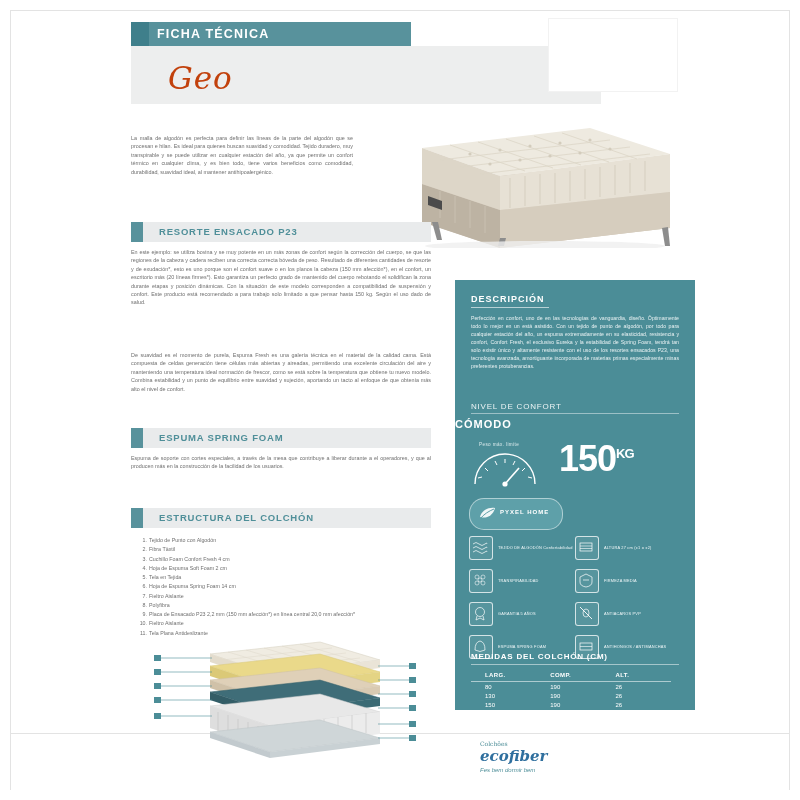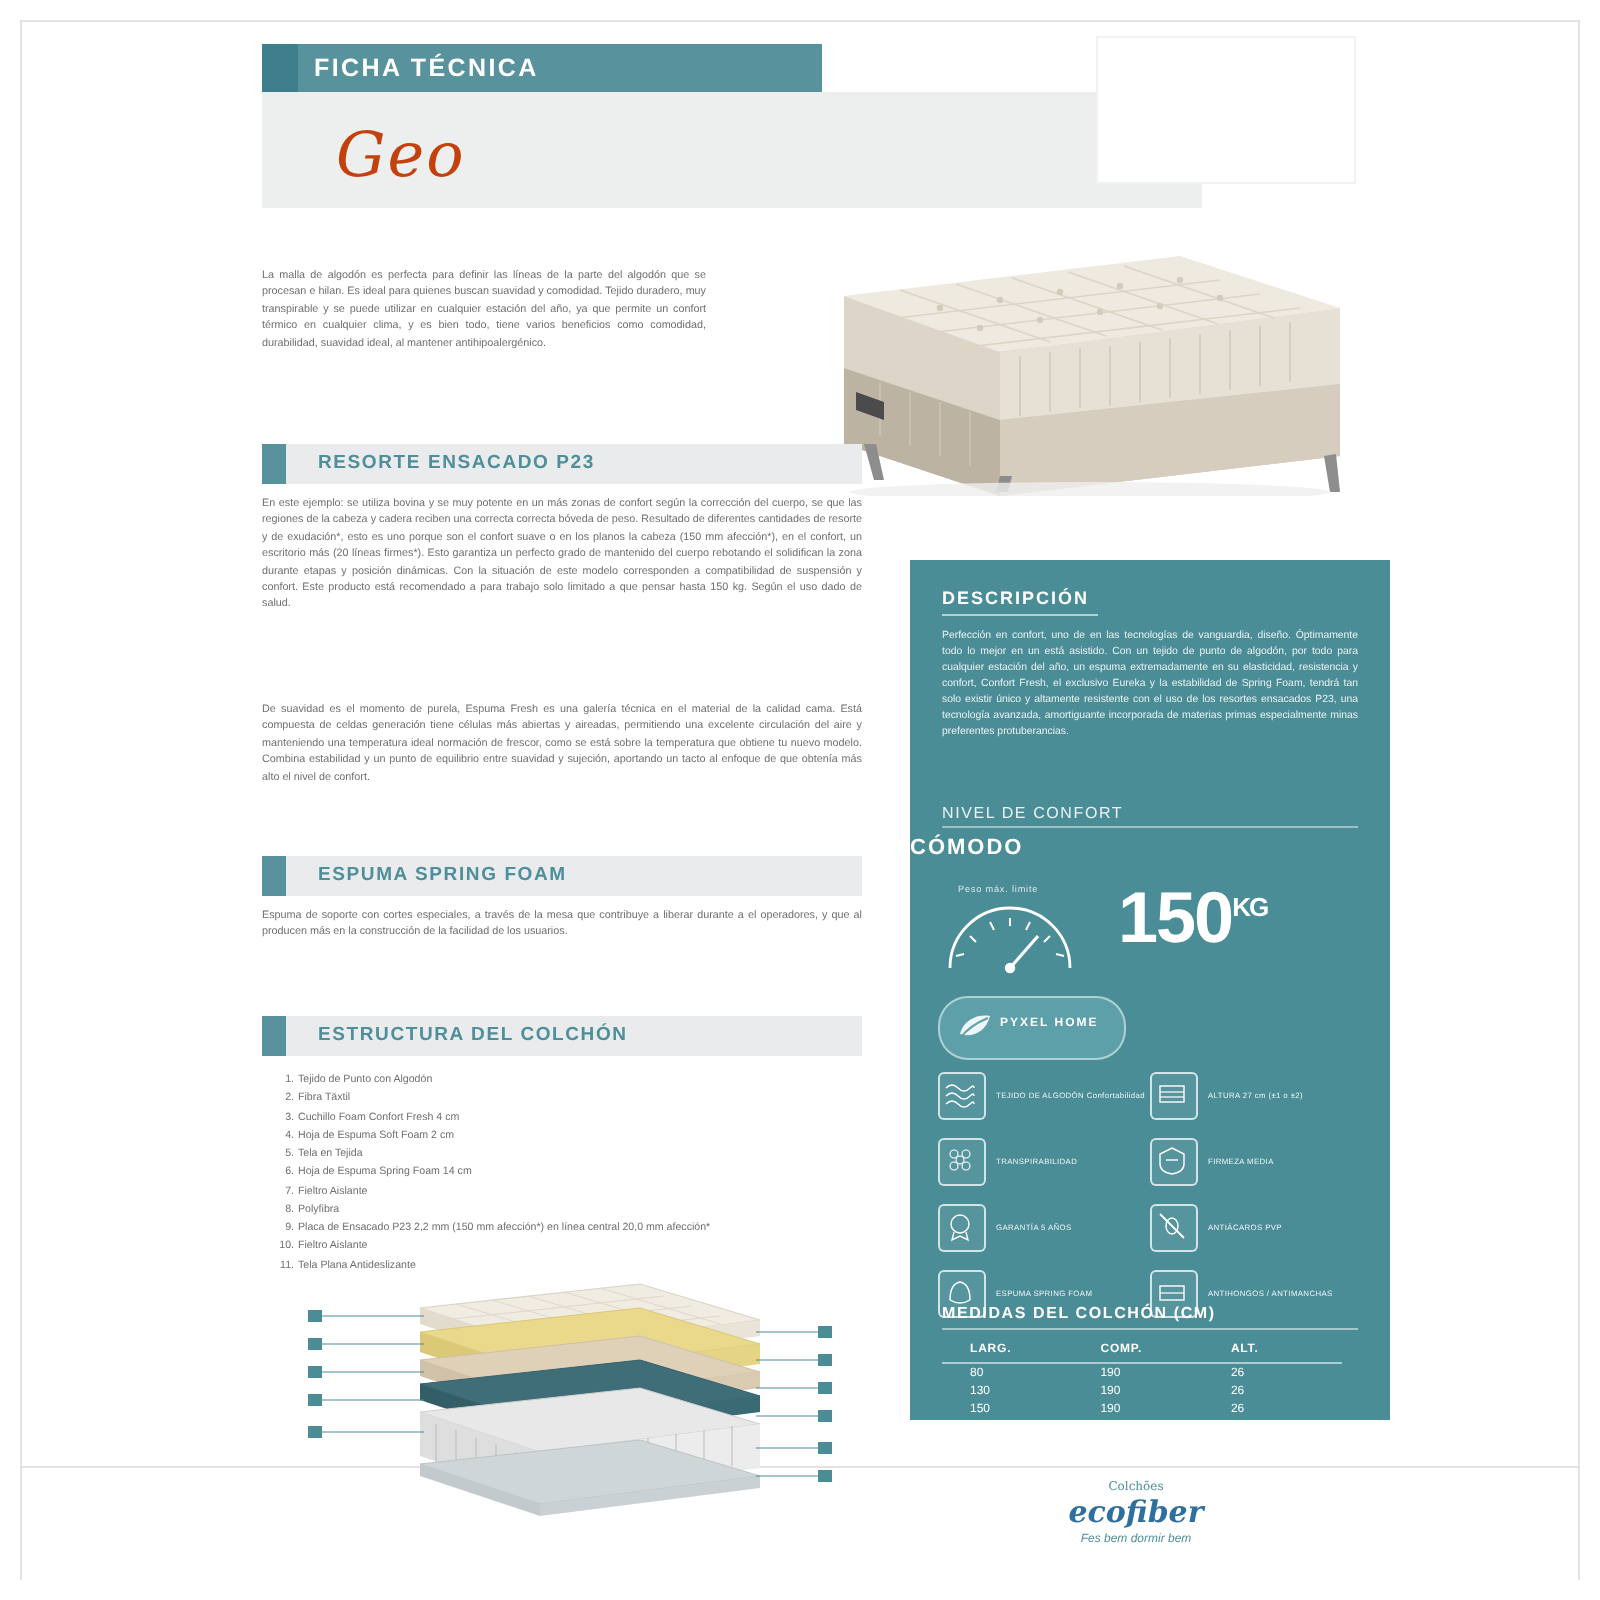--- a/index.html
+++ b/index.html
@@ -113,21 +113,21 @@
   .struct-list{
     margin-top:8px;font-size:5.3px;line-height:1.75;color:#6f6f6f;
   }
   .struct-list div{padding-left:18px;position:relative;}
   .struct-list span.n{position:absolute;left:0;width:16px;text-align:right;color:#6f6f6f;}
 
   
   .diag{position:absolute;left:150px;top:636px;width:270px;height:125px;}
 
   
-  .footer-logo{position:absolute;left:508px;top:740px;width:120px;text-align:center;}
+  .footer-logo{position:absolute;left:480px;top:740px;width:120px;}
   .footer-logo .fl1{font-size:6px;color:#4f8f99;font-family:"DejaVu Serif",serif;}
   .footer-logo .fl2{font-size:15px;color:#2f6f9e;font-weight:bold;font-style:italic;font-family:"DejaVu Serif",serif;}
   .footer-logo .fl3{font-size:6px;color:#4f8f99;margin-top:2px;font-style:italic;}
 </style>
 </head>
 <body>
 
 <div class="page">
 
   <div class="frame-left"></div>

